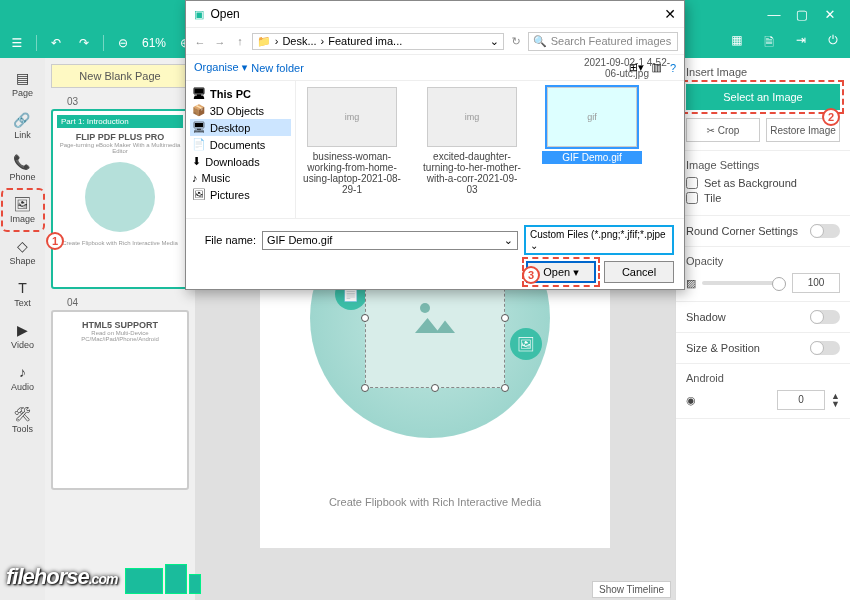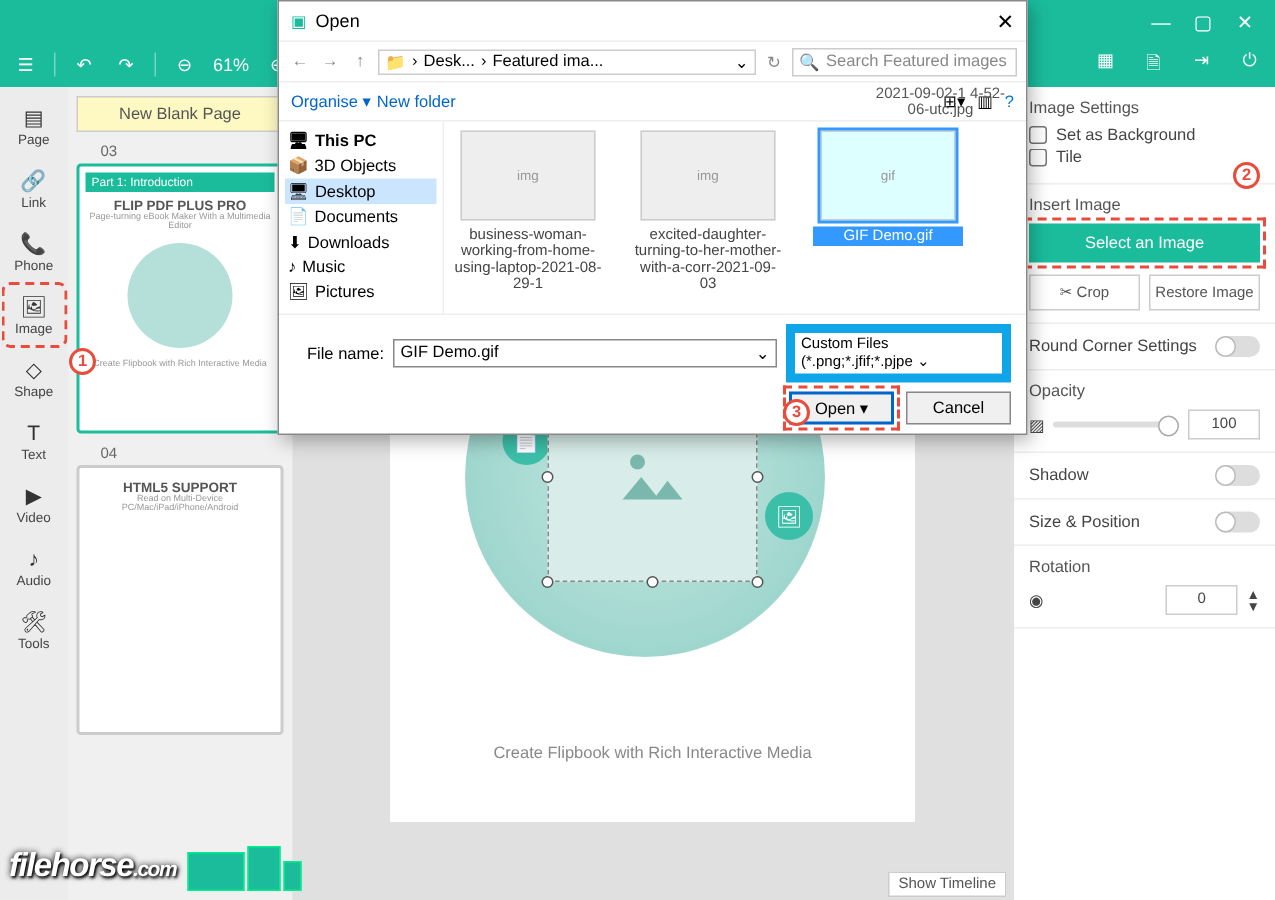--- a/index.html
+++ b/index.html
@@ -78,21 +78,21 @@
 .tree-item.sel { background:#cce5ff; }
 .dlg-files { flex:1; padding:6px; display:flex; gap:20px; align-items:flex-start; }
 .file { width:100px; text-align:center; font-size:10px; color:#444; }
 .file .fthumb { width:90px; height:60px; background:#eee; border:1px solid #ccc; margin:0 auto 4px; display:flex; align-items:center; justify-content:center; color:#999; font-size:9px; }
 .file.sel .fthumb { outline:2px solid #3399ff; }
 .file.sel .fname { background:#3399ff; color:#fff; padding:1px; }
 .dlg-footer { padding:6px 10px; display:flex; flex-direction:column; gap:6px; border-top:1px solid #eee; }
 .fn-row { display:flex; align-items:center; gap:6px; }
 .fn-row label { width:60px; text-align:right; }
 .fn-row .fname-in { flex:1; border:1px solid #888; padding:2px 4px; }
-.fn-row .ftype { width:150px; border:6px solid #0ea5e9; padding:2px 4px; font-size:10px; }
+.fn-row .ftype { width:150px; border:2px solid #0ea5e9; padding:2px 4px; font-size:10px; }
 .dlg-btns { display:flex; justify-content:flex-end; gap:8px; }
 .dlg-btns button { width:70px; height:22px; border:1px solid #888; background:#f0f0f0; font-size:11px; }
 .dlg-btns .open-btn { border:2px solid #0066cc; outline:2px dashed #e74c3c; outline-offset:2px; }
 
 
 .anno { position:absolute; width:18px; height:18px; border:2px solid #e74c3c; border-radius:50%; color:#e74c3c; font-weight:bold; font-size:11px; display:flex; align-items:center; justify-content:center; background:#fff; z-index:50; }
 
 
 .watermark { position:absolute; left:6px; bottom:10px; font-size:22px; font-weight:bold; color:#fff; text-shadow:0 0 4px #000, 1px 1px 2px #000; font-style:italic; letter-spacing:-1px; z-index:60; }
 .watermark .com { font-size:14px; }
@@ -203,37 +203,37 @@
       <div class="handle" style="left:101px;top:316px"></div>
       <div class="handle" style="left:171px;top:316px"></div>
       <div class="handle" style="left:241px;top:316px"></div>
       <div class="caption">Create Flipbook with Rich Interactive Media</div>
     </div>
     <div class="show-tl">Show Timeline</div>
   </div>
 
   <div class="right-panel">
     <div class="rsection">
-      <div class="rtitle">Image Settings</div>
-      <div class="chk">
-          <input type="checkbox" style="">
-          <span>Set as Background</span>
-        </div>
-      <div class="chk">
-          <input type="checkbox" style="">
-          <span>Tile</span>
-        </div>
-    </div>
-    <div class="rsection">
       <div class="rtitle">Insert Image</div>
       <button class="select-img-btn">Select an Image</button>
       <div class="rbtns">
         <button class="rbtn">✂ Crop</button>
         <button class="rbtn">Restore Image</button>
       </div>
+    </div>
+    <div class="rsection">
+      <div class="rtitle">Image Settings</div>
+      <div class="chk">
+          <input type="checkbox" style="">
+          <span>Set as Background</span>
+        </div>
+      <div class="chk">
+          <input type="checkbox" style="">
+          <span>Tile</span>
+        </div>
     </div>
     <div class="rsection rowflex">
       <span>Round Corner Settings</span>
       <div class="toggle"></div>
     </div>
     <div class="rsection">
       <div class="rtitle">Opacity</div>
       <div class="slider-row">
         <span>▨</span>
         <div class="slider"></div>
@@ -242,21 +242,21 @@
     </div>
     <div class="rsection rowflex">
       <span>Shadow</span>
       <div class="toggle"></div>
     </div>
     <div class="rsection rowflex">
       <span>Size &amp; Position</span>
       <div class="toggle"></div>
     </div>
     <div class="rsection">
-      <div class="rtitle">Rotation</div>
+      <div class="rtitle">Android</div>
       <div class="slider-row">
         <span>◉</span>
         <div style="flex:1"></div>
         <div class="numbox">0</div>
         <span style="font-size:9px;line-height:8px;">▲<br>▼</span>
       </div>
     </div>
   </div>
 </div>
 

